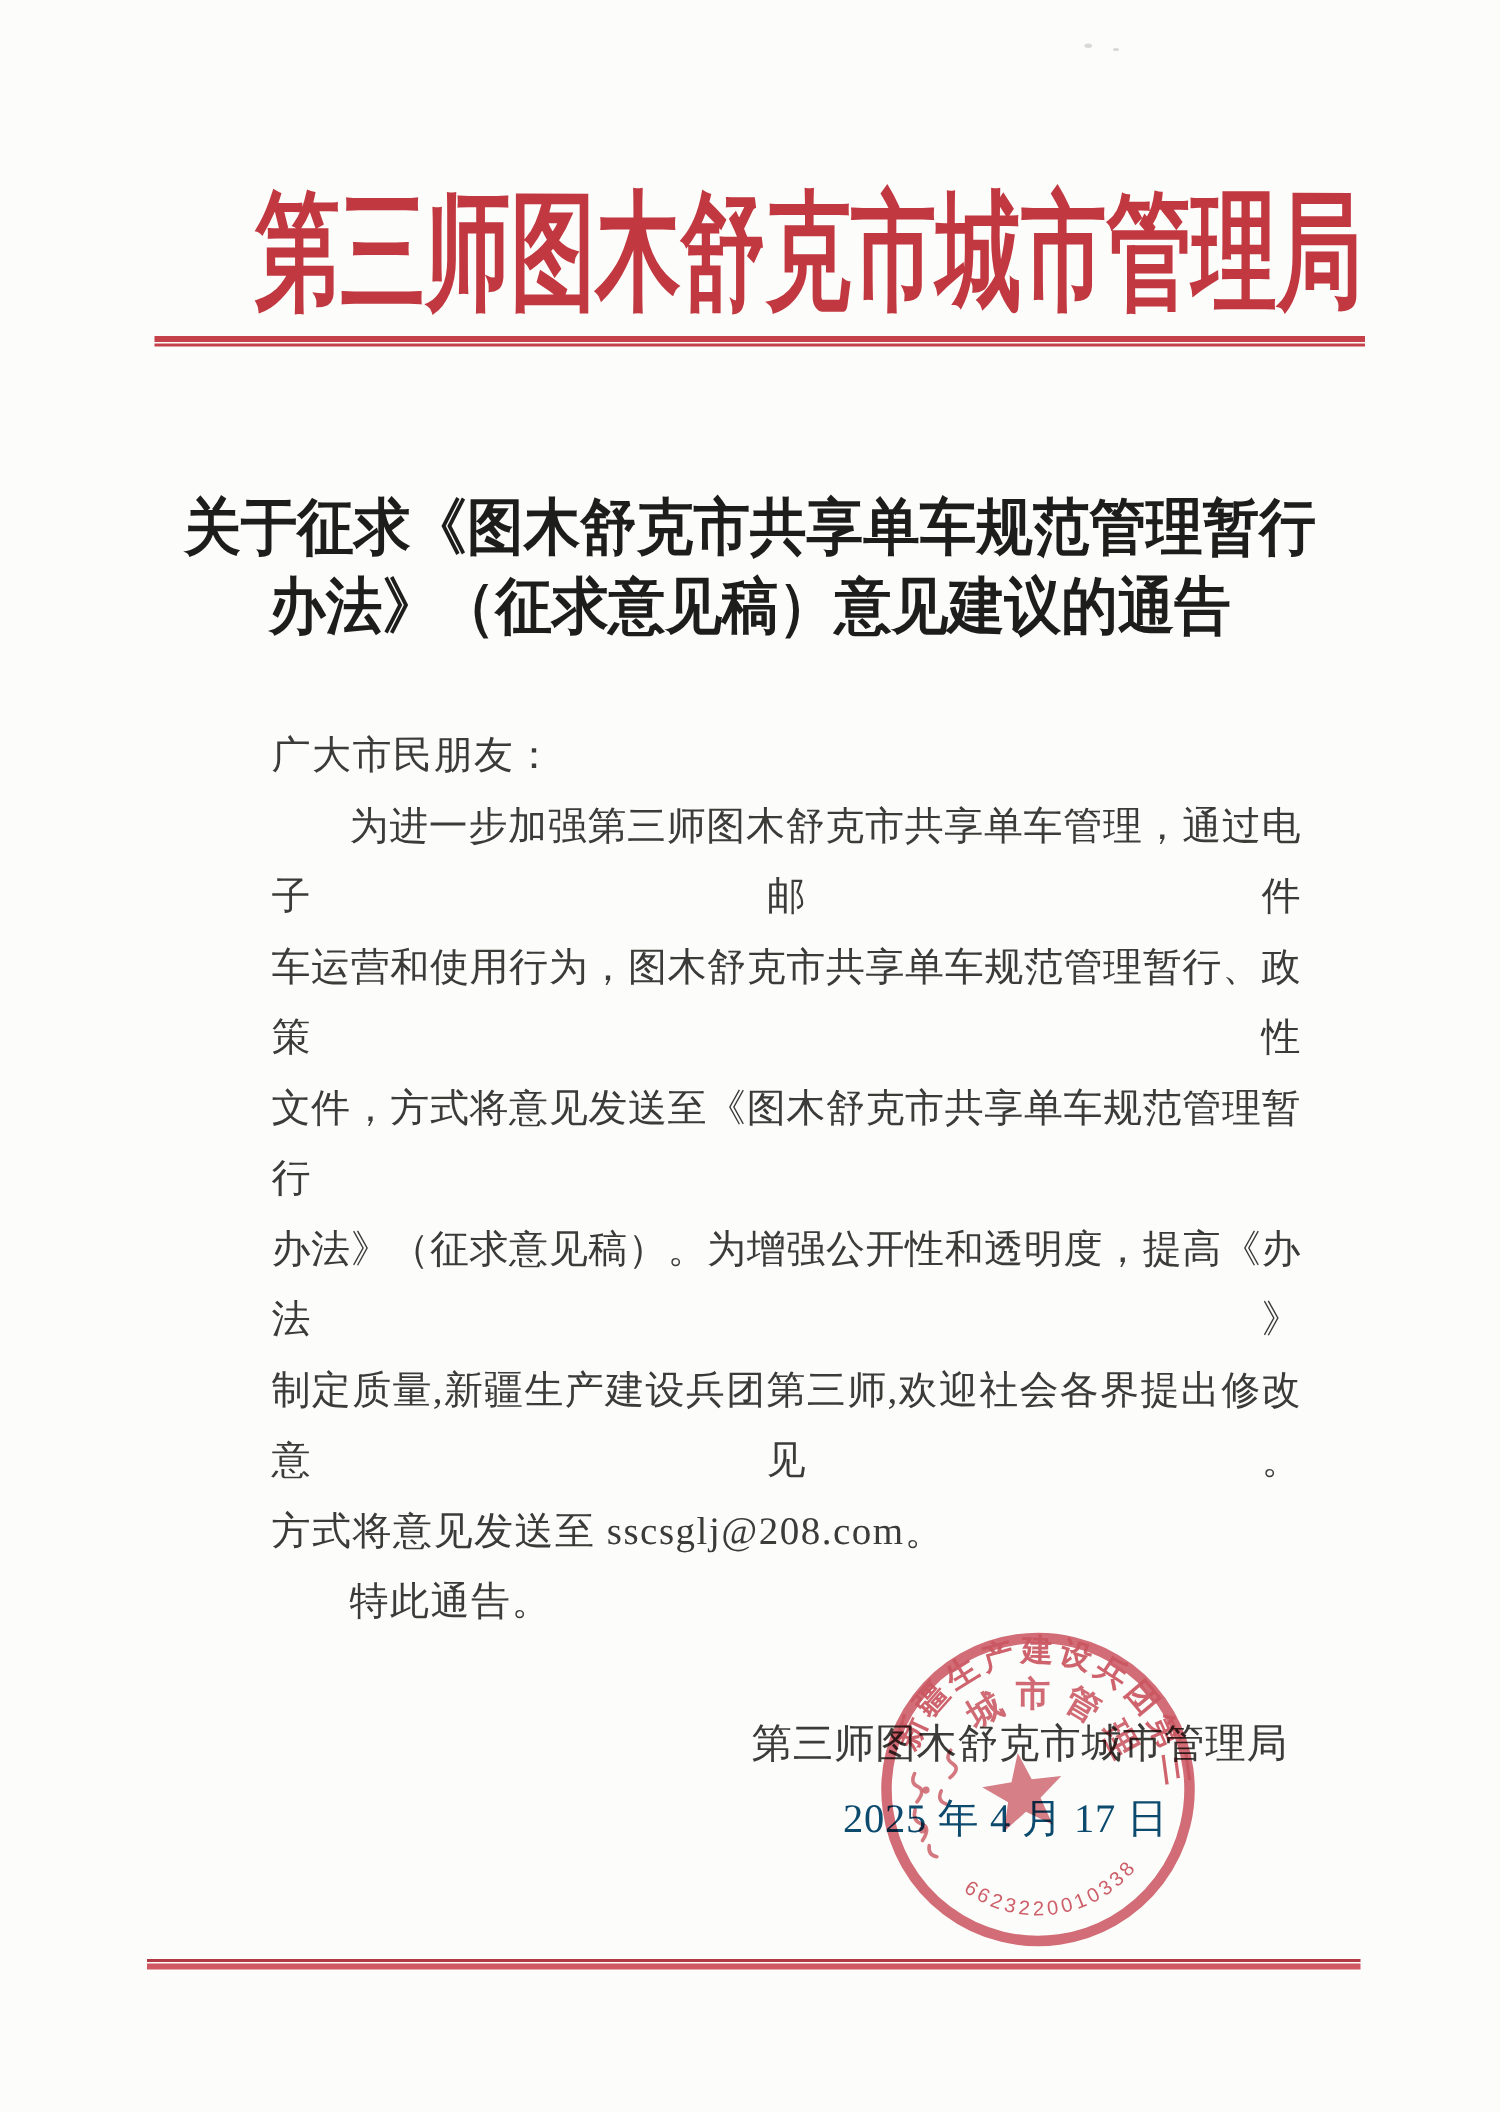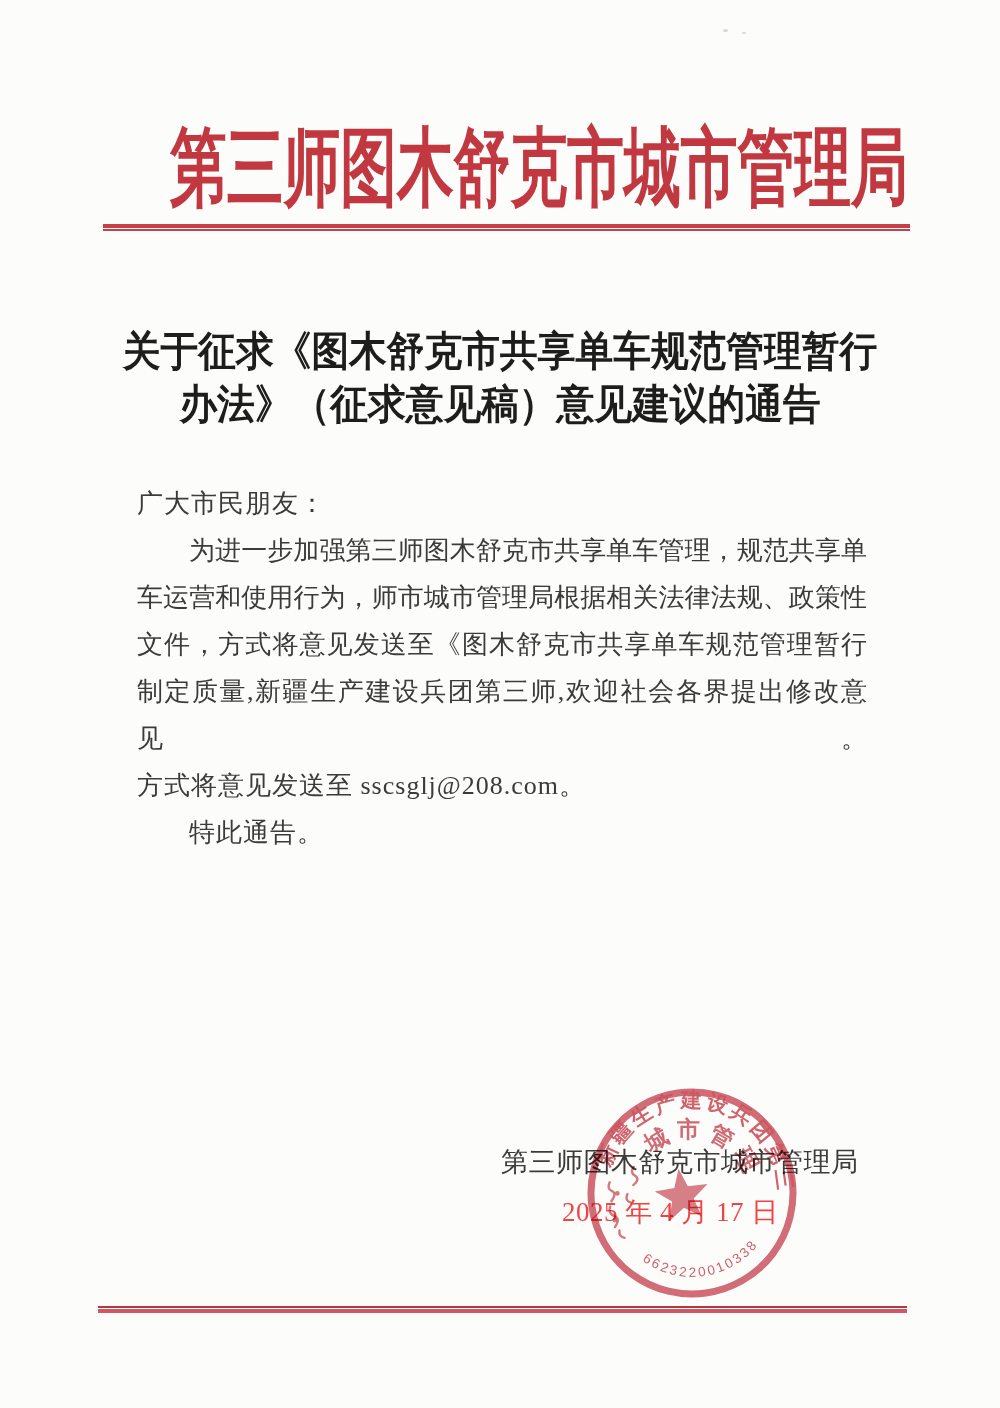--- a/index.html
+++ b/index.html
@@ -37,32 +37,32 @@
     position:absolute;top:325px;left:0;width:1000px;text-align:center;
     font-size:41px;font-weight:bold;color:#1d1d1c;line-height:53px;
     transform:scaleX(.92);transform-origin:50% 50%;white-space:nowrap;
   }
 
   
   .body-block{
     position:absolute;left:137px;top:480px;width:730px;
     font-size:26px;line-height:47px;color:#3b3b38;
   }
-  .body-block .line{letter-spacing:1px;white-space:nowrap;}
+  .body-block .line{letter-spacing:1px;white-space:nowrap;margin-left:44px;}
   .body-block .line.just{white-space:normal;text-align:justify;text-align-last:justify;letter-spacing:0;}
   .body-block .line.ind{text-indent:52px;}
   .body-block .line.empty{height:47px;}
 
   
   .sig-org{
     position:absolute;left:501px;top:1144px;font-size:27px;color:#3b3b38;
     letter-spacing:0.5px;white-space:nowrap;
   }
   .sig-date{
-    position:absolute;left:562px;top:1194px;font-size:27px;color:#ef4444;
+    position:absolute;left:562px;top:1194px;font-size:27px;color:#0c4a6e;
     letter-spacing:0.5px;white-space:nowrap;
   }
 
   
   .stamp{
     position:absolute;left:582px;top:1083px;width:220px;height:220px;
     transform:rotate(-8deg);mix-blend-mode:multiply;opacity:.9;
   }
   .stamp text{fill:#c8playsjjsans;}
   .stamp .arc-outer{fill:#c84552;font-weight:bold;font-size:21px;letter-spacing:3.5px;opacity:.92;font-family:"Liberation Serif",serif;}
@@ -85,23 +85,24 @@
       <div class="r3"></div>
   </div>
 
   <div class="doc-title">
     <div>关于征求《图木舒克市共享单车规范管理暂行</div>
     <div>办法》（征求意见稿）意见建议的通告</div>
   </div>
 
   <div class="body-block" id="body-lines">
       <div class="line">广大市民朋友：</div>
-      <div class="line just ind">为进一步加强第三师图木舒克市共享单车管理，规范共享单</div>
-      <div class="line just">车运营和使用行为，师市城市管理局根据相关法律法规、政策性</div>
+      <div class="line just ind">为进一步加强第三师图木舒克市共享单车管理，通过电子邮件</div>
+      <div class="line just">车运营和使用行为，图木舒克市共享单车规范管理暂行、政策性</div>
       <div class="line just">文件，方式将意见发送至《图木舒克市共享单车规范管理暂行</div>
+      <div class="line just">办法》（征求意见稿）。为增强公开性和透明度，提高《办法》</div>
       <div class="line just">制定质量,新疆生产建设兵团第三师,欢迎社会各界提出修改意见。</div>
       <div class="line">方式将意见发送至 sscsglj@208.com。</div>
       <div class="line ind">特此通告。</div>
       <div class="line empty"></div>
     </div>
 
   <div class="sig-org">第三师图木舒克市城市管理局</div>
   <div class="sig-date">2025 年 4 月 17 日</div>
 
   <svg class="stamp" viewBox="0 0 220 220">

